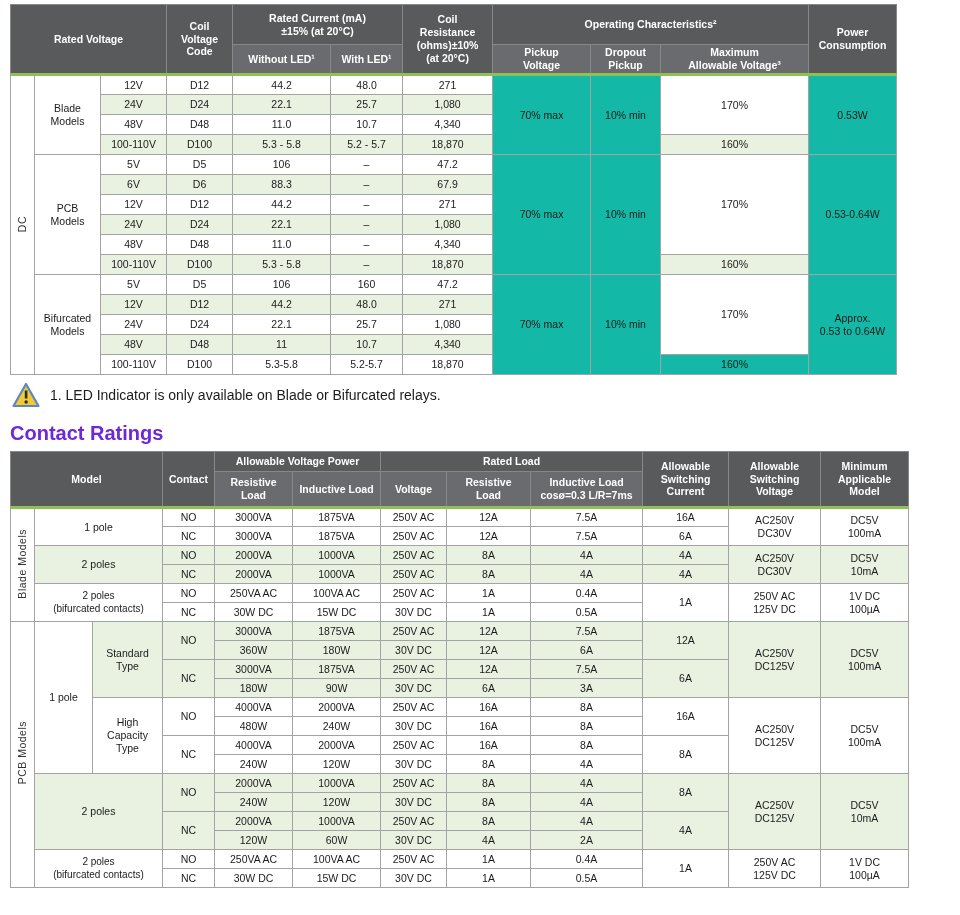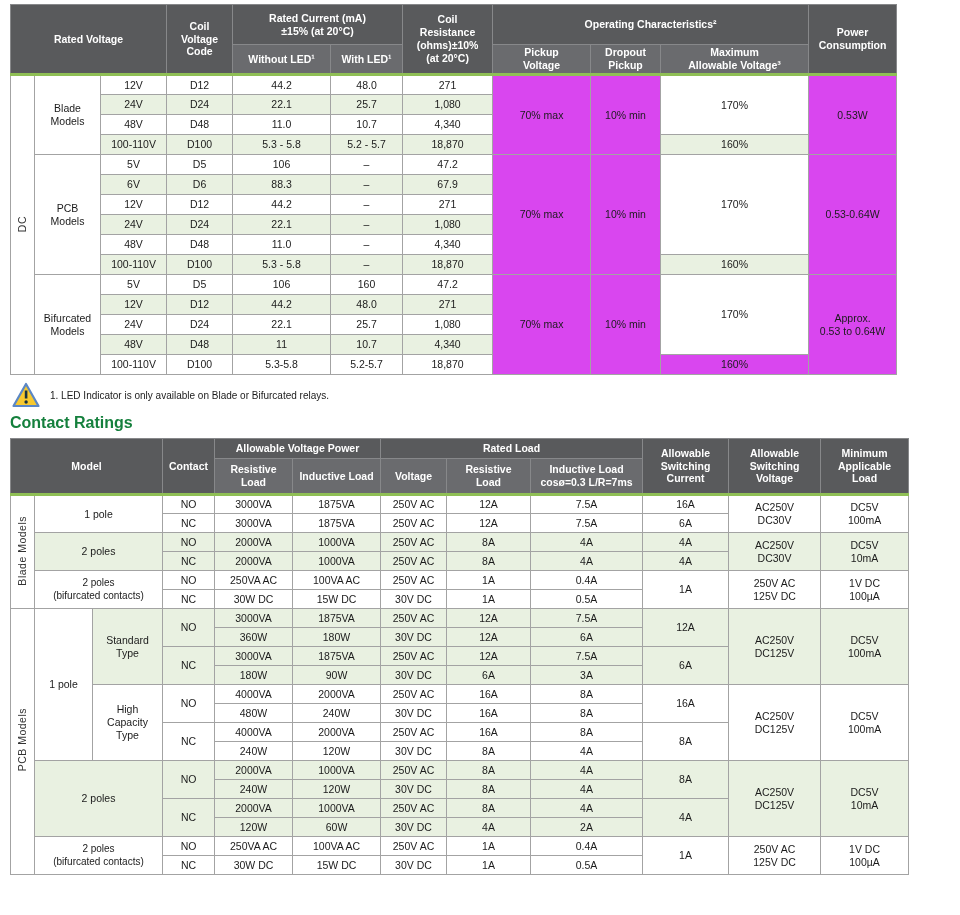--- a/index.html
+++ b/index.html
@@ -19,32 +19,32 @@
   .tbl .gb { border-bottom:3px solid #8fbf55; }
 
   tr.hrow1 { height:40px; }
   tr.hrow2 { height:30px; }
   tr.chrow1 { height:20px; }
   tr.chrow2 { height:36px; }
   tbody tr { height:20px; }
   .contact tbody tr { height:19px; }
 
   tr.g td { background:#e9f1e1; }
-  .gcell { background:#d946ef; }
+  .gcell { background:#14b8a6; }
   .pre { white-space:pre-line; }
   td.vcell { background:#fff !important; width:24px; padding:0; }
   td.bg-w { background:#fff !important; }
   .vert { writing-mode:vertical-rl; transform:rotate(180deg); display:inline-block;
           font-size:10.5px; color:#333; letter-spacing:.5px; }
   td.model2 { font-size:10px; }
 
   .notes { display:flex; align-items:center; gap:10px; margin:7px 0 0 2px; }
   .note-icon { flex:0 0 auto; width:28px; height:26px; }
-  .note { font-size:10px; margin:1px 0; color:#1b1b1b; }
-  .section-title { font-size:16px; font-weight:bold; margin:6px 0 6px 0; color:#15803d; }
+  .note { font-size:14px; margin:1px 0; color:#1b1b1b; }
+  .section-title { font-size:20px; font-weight:bold; margin:14px 0 6px 0; color:#6d28d9; }
 </style>
 </head>
 <body>
 
 <div class="page">
 
   <table class="tbl coil">
     <colgroup>
       <col style="width:24px">
         <col style="width:66px">
@@ -256,21 +256,21 @@
         <td class="hdr" colspan="2">Allowable Voltage Power</td>
         <td class="hdr" colspan="3">Rated Load</td>
         <td class="hdr gb pre" rowspan="2">Allowable
 Switching
 Current</td>
         <td class="hdr gb pre" rowspan="2">Allowable
 Switching
 Voltage</td>
         <td class="hdr gb pre" rowspan="2">Minimum
 Applicable
-Load</td>
+Model</td>
       </tr>
       <tr class="chrow2">
         <td class="hdr hdr2 gb pre">Resistive
 Load</td>
         <td class="hdr hdr2 gb">Inductive Load</td>
         <td class="hdr hdr2 gb">Voltage</td>
         <td class="hdr hdr2 gb pre">Resistive
 Load</td>
         <td class="hdr hdr2 gb pre">Inductive Load
 cosø=0.3 L/R=7ms</td>

